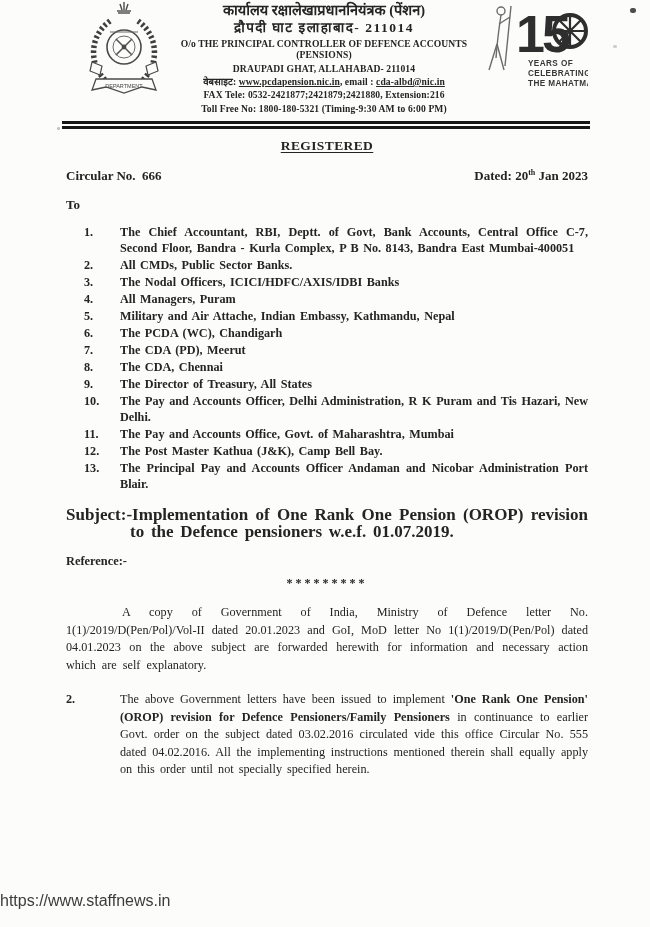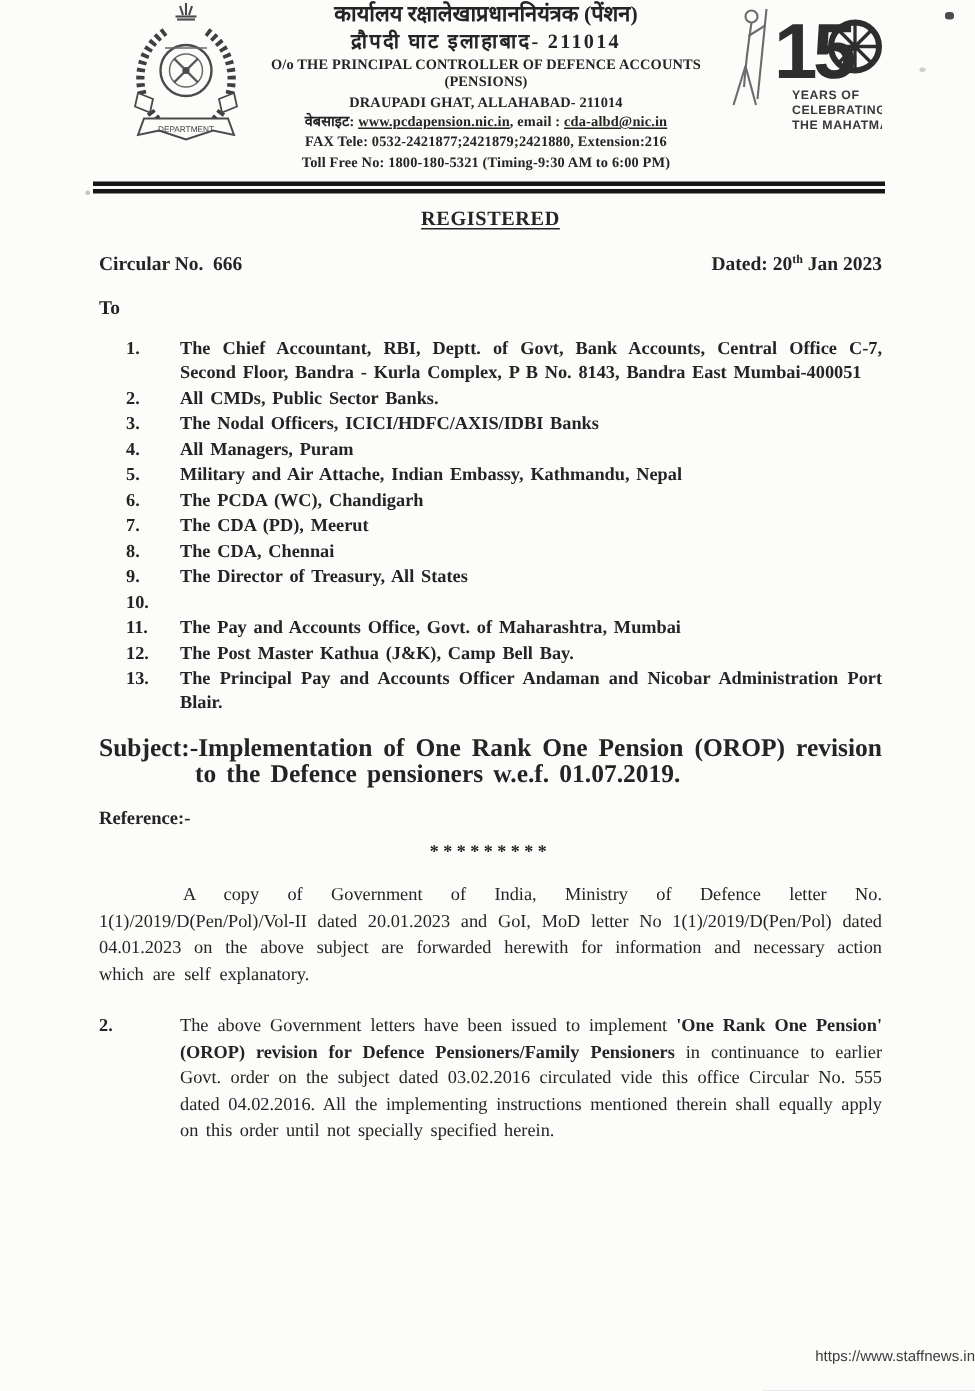--- a/index.html
+++ b/index.html
@@ -36,22 +36,22 @@
   .ref-label{font-weight:bold;flex:0 0 94px;}
   .stars{text-align:center;font-weight:bold;font-size:12px;margin-top:7px;letter-spacing:3px;}
   
   .para1{margin-top:13px;font-size:12.2px;line-height:17.5px;text-align:justify;
          text-indent:56px;word-spacing:3px;}
   .para2{display:flex;margin-top:17px;font-size:12.2px;line-height:17.5px;}
   .p2num{flex:0 0 54px;font-weight:bold;}
   .p2text{flex:1;text-align:justify;word-spacing:2px;}
   .b{font-weight:bold;}
   
-  .footer{position:absolute;left:0;right:0;bottom:17px;text-align:right;
-          font-family:"Liberation Sans","DejaVu Sans",sans-serif;font-size:10px;color:#3c3c3c;}
+  .footer{position:absolute;left:0;right:0;bottom:17px;text-align:left;
+          font-family:"Liberation Sans","DejaVu Sans",sans-serif;font-size:16px;color:#3c3c3c;}
   
   .speck{position:absolute;border-radius:40%;}
   .speck.s1{left:630px;top:8px;width:6px;height:5px;background:#4d4d4d;}
   .speck.s2{left:613px;top:45px;width:4px;height:3px;background:#cfcfcf;}
   .speck.s3{left:57px;top:127px;width:3px;height:3px;background:#c4c4c4;}
   svg text{font-family:"Liberation Sans","DejaVu Sans",sans-serif;}
 </style>
 </head>
 <body>
 
@@ -168,20 +168,21 @@
       <div class="recipient">
           <div class="rnum">8.</div>
           <div class="rtext">The CDA, Chennai</div>
         </div>
       <div class="recipient">
           <div class="rnum">9.</div>
           <div class="rtext">The Director of Treasury, All States</div>
         </div>
       <div class="recipient">
           <div class="rnum">10.</div>
+          <div class="rtext">The Pay and Accounts Officer, Delhi Administration, R K Puram and Tis Hazari, New Delhi.</div>
         </div>
       <div class="recipient">
           <div class="rnum">11.</div>
           <div class="rtext">The Pay and Accounts Office, Govt. of Maharashtra, Mumbai</div>
         </div>
       <div class="recipient">
           <div class="rnum">12.</div>
           <div class="rtext">The Post Master Kathua (J&amp;K), Camp Bell Bay.</div>
         </div>
       <div class="recipient">

